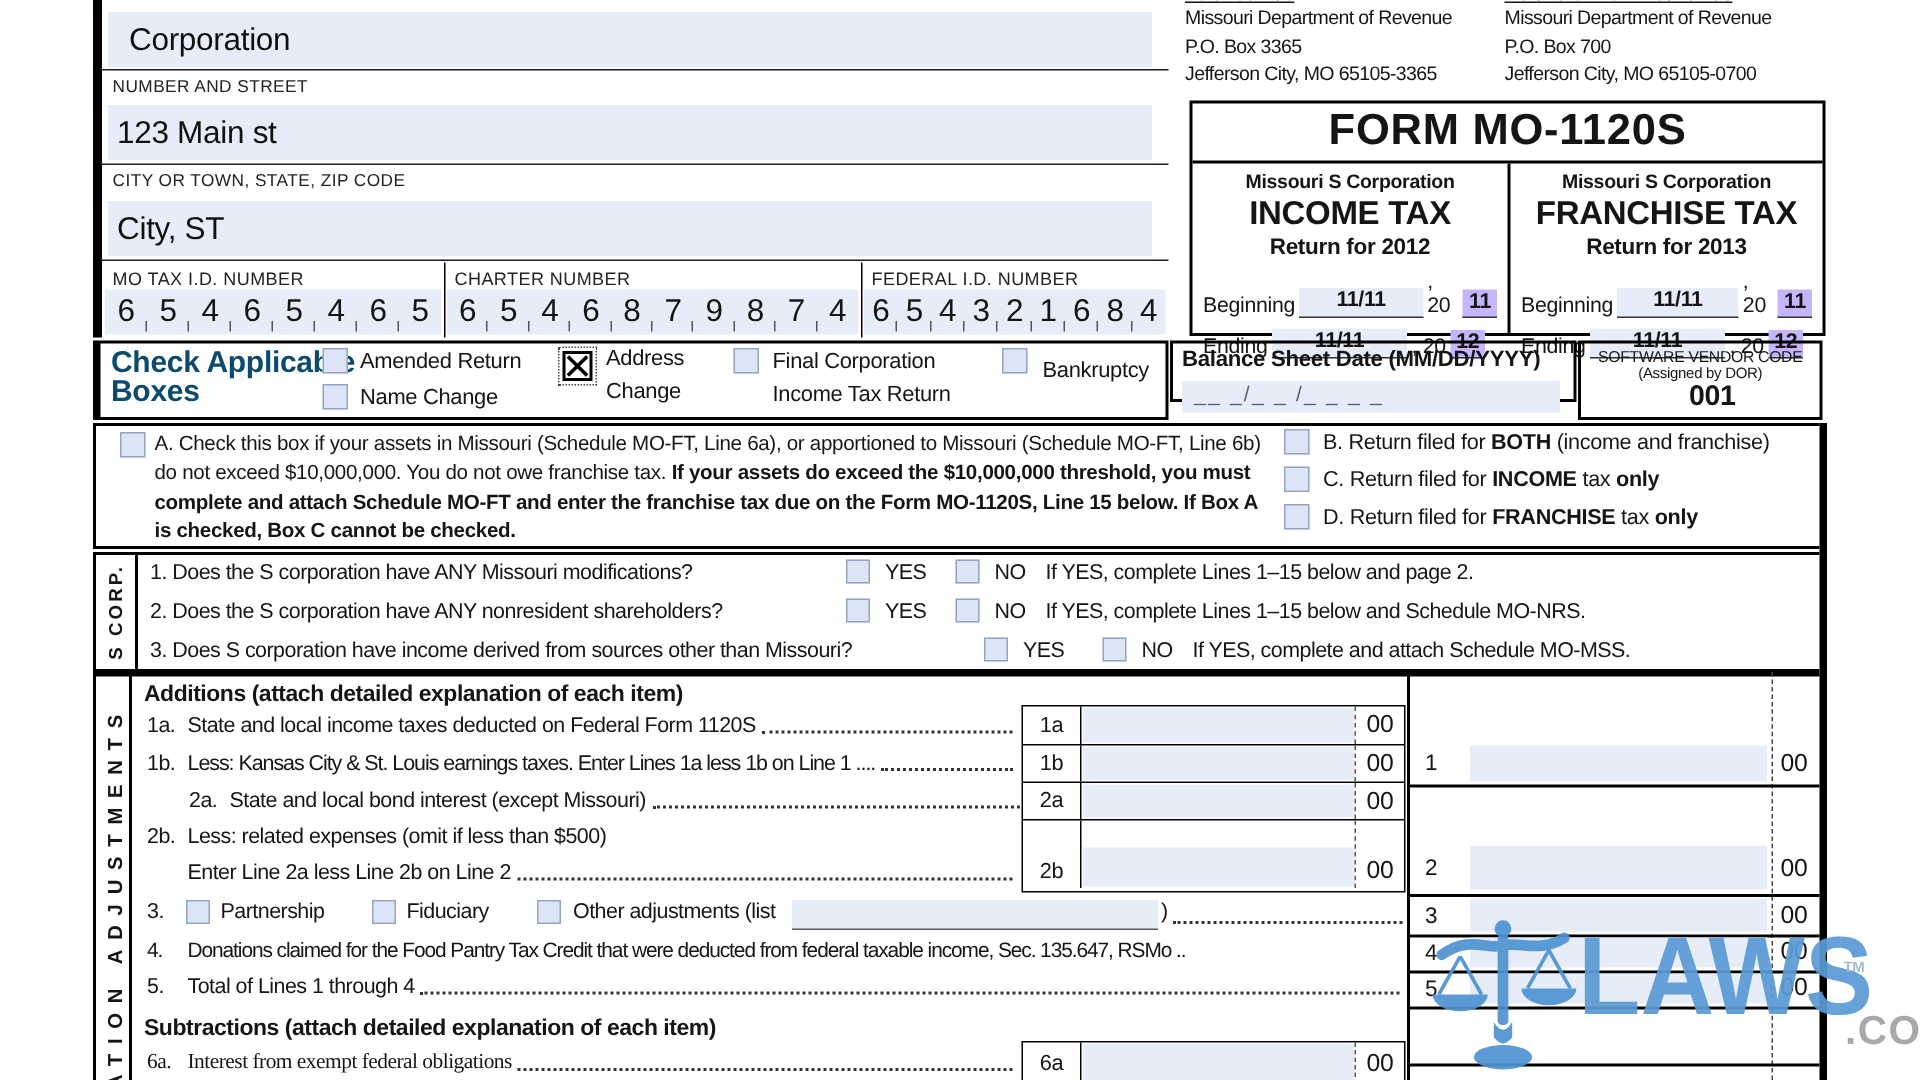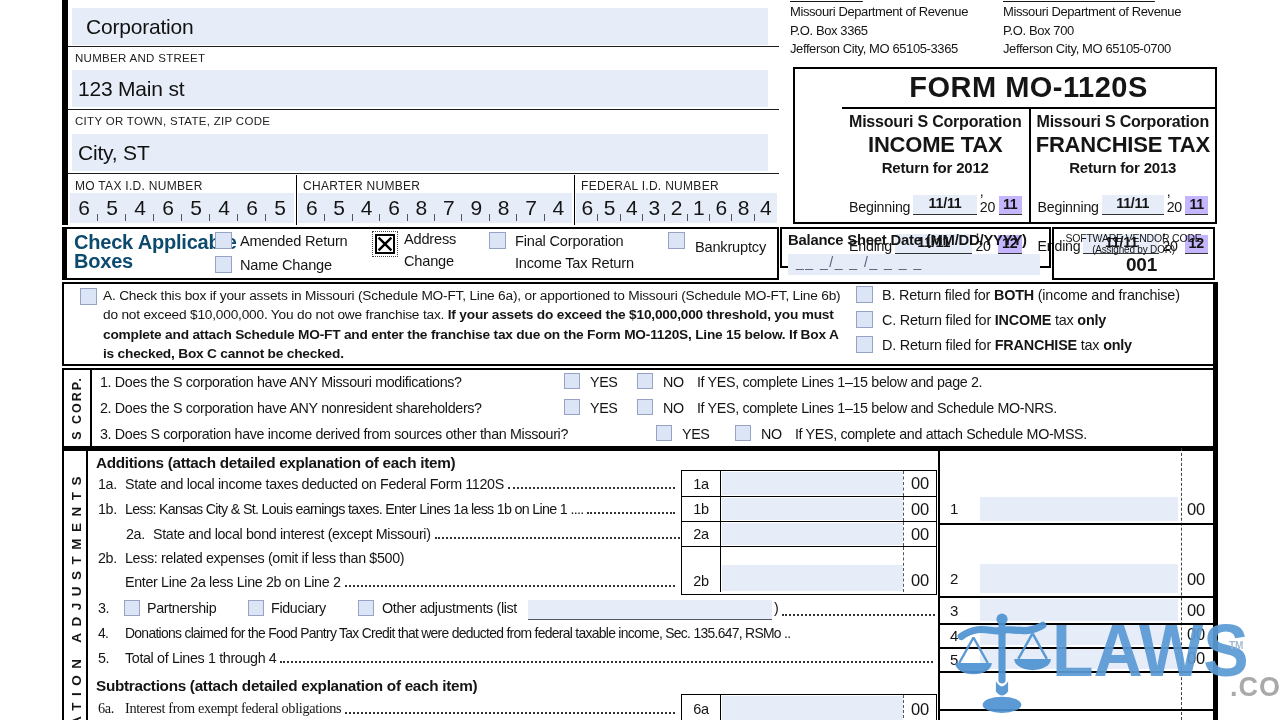--- a/index.html
+++ b/index.html
@@ -18,21 +18,21 @@
   .digit-strip{display:flex;background:#e7edf8;font-size:21px;line-height:30px;}
   .digit-cell{flex:1;position:relative;text-align:center;}
   .digit-cell:not(:last-child)::after{content:"";position:absolute;right:0;bottom:2px;width:1px;height:7px;background:#555;}
   .mail{font-size:13px;line-height:18.5px;letter-spacing:-0.4px;}
   .mail-h{font-size:12.5px;font-weight:bold;text-decoration:underline;}
   .formbox{border:2.5px solid #000;box-sizing:border-box;}
   .ftitle{font-size:29px;font-weight:bold;text-align:center;letter-spacing:.5px;border-bottom:2px solid #000;padding:2px 0 3px;}
   .fcols{display:flex;}
   .fcol{width:50%;text-align:center;box-sizing:border-box;padding-top:4px;}
   .fcol+.fcol{border-left:2px solid #000;}
-  .forg{font-size:16px;font-weight:bold;}
+  .forg{font-size:13px;font-weight:bold;}
   .ftax{font-size:22px;font-weight:bold;margin-top:1px;}
   .fret{font-size:15px;font-weight:bold;margin-top:1px;}
   .dateline{display:flex;align-items:flex-end;font-size:14.2px;padding:0 7px;margin-top:7px;text-align:left;}
   .datefield{background:#e7edf8;border-bottom:1.5px solid #333;width:90px;height:19px;text-align:center;font-weight:600;margin:0 3px;}
   .yearbox{background:#c4b5fd;border-bottom:1.5px solid #333;font-weight:bold;padding:0 4px;height:18px;margin-left:3px;}
   .b{font-weight:bold;}
   .abcd{font-size:13.7px;line-height:19.4px;letter-spacing:-0.2px;}
   .bcd{font-size:14.4px;}
   .q{font-size:14.3px;letter-spacing:-0.35px;}
   .qrow span{position:absolute;white-space:nowrap;text-align:right;}
@@ -143,21 +143,21 @@
   <div class="mail">P.O. Box 3365</div>
   <div class="mail">Jefferson City, MO  65105-3365</div>
 </div>
 <div class="a" style="left:1003px;top:-11px;width:210px;">
   <div class="mail-h">Refund or No Amount Due</div>
   <div class="mail">Missouri Department of Revenue</div>
   <div class="mail">P.O. Box 700</div>
   <div class="mail">Jefferson City, MO  65105-0700</div>
 </div>
 
-<div class="a formbox" style="left:793px;top:67px;width:424px;height:157px;padding-left:47px;">
+<div class="a formbox" style="left:793px;top:67px;width:424px;height:157px;">
   <div class="ftitle">FORM MO-1120S</div>
   <div class="fcols" style="height:113px;">
     <div class="fcol">
       <div class="forg">Missouri S Corporation</div>
       <div class="ftax">INCOME TAX</div>
       <div class="fret">Return for 2012</div>
       <div class="dateline">
         <span>Beginning</span>
         <span class="datefield">11/11</span>
         <span>, 20</span>

